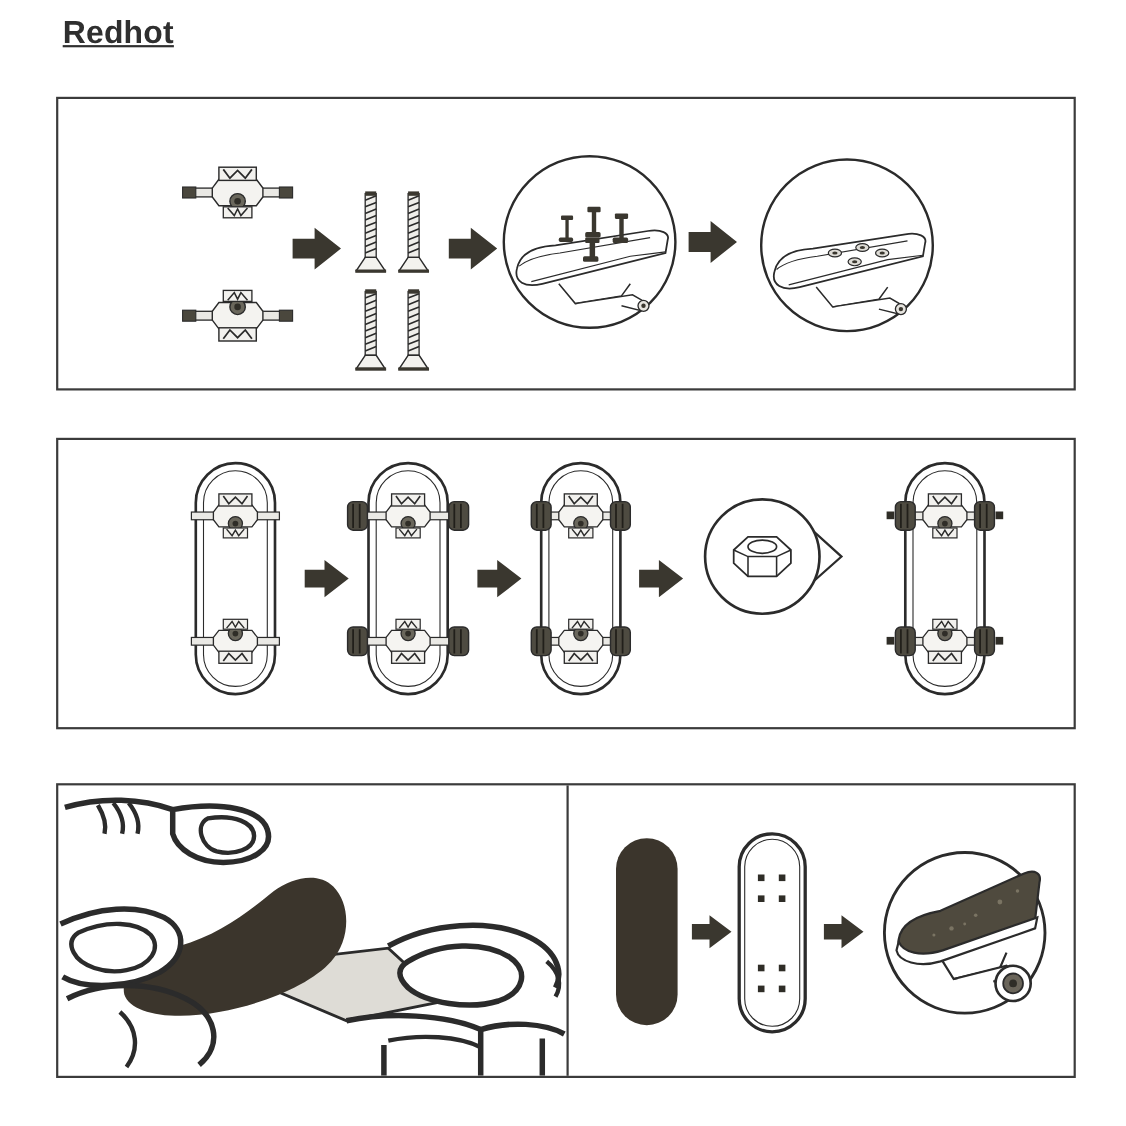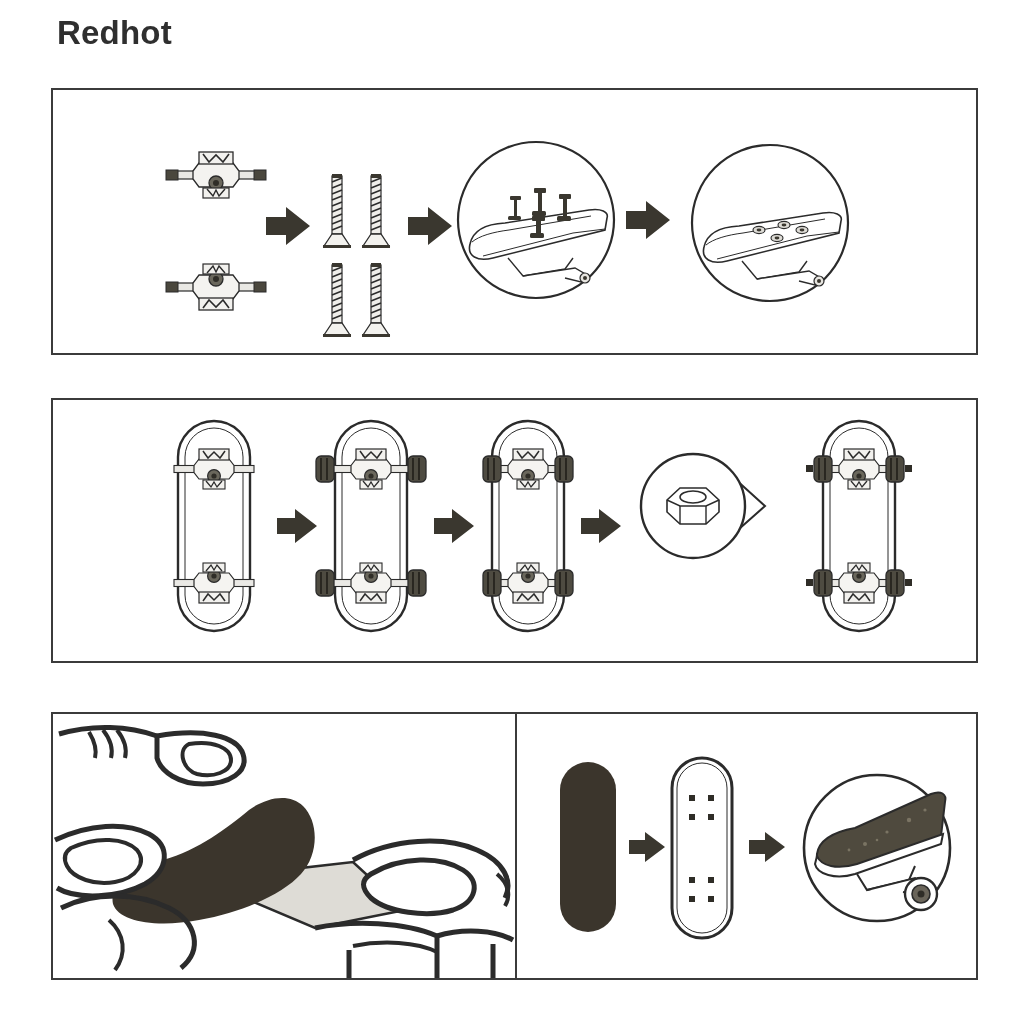--- a/index.html
+++ b/index.html
@@ -3,22 +3,22 @@
 <meta charset="utf-8">
 <style>
   html,body{margin:0;padding:0;}
   body{
     width:1024px;height:1024px;background:#ffffff;
     font-family:"Liberation Sans",sans-serif;
     overflow:hidden;position:relative;
   }
   #brand{
     position:absolute;left:57px;top:16px;
-    font-size:33px;font-weight:bold;color:#2f2f2f;
-    letter-spacing:.2px;line-height:1;
+    font-size:29px;font-weight:bold;color:#2f2f2f;
+    letter-spacing:.2px;line-height:1;text-decoration:underline;
   }
   .panel{
     position:absolute;background:#fff;
     border:2px solid #3b3b3b;box-sizing:border-box;
   }
   #panel-1{left:51px;top:88px;width:927px;height:267px;}
   #panel-2{left:51px;top:398px;width:927px;height:265px;}
   #panel-3{left:51px;top:712px;width:927px;height:268px;}
   .divider{
     position:absolute;top:0;bottom:0;width:2px;background:#3b3b3b;

